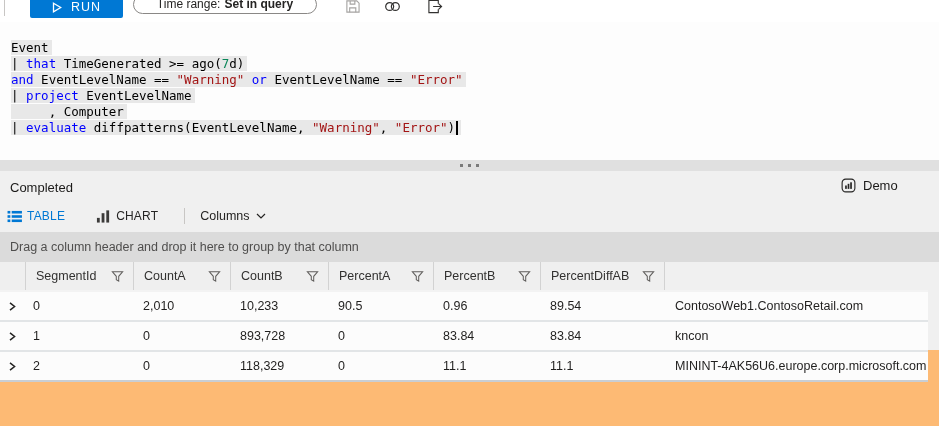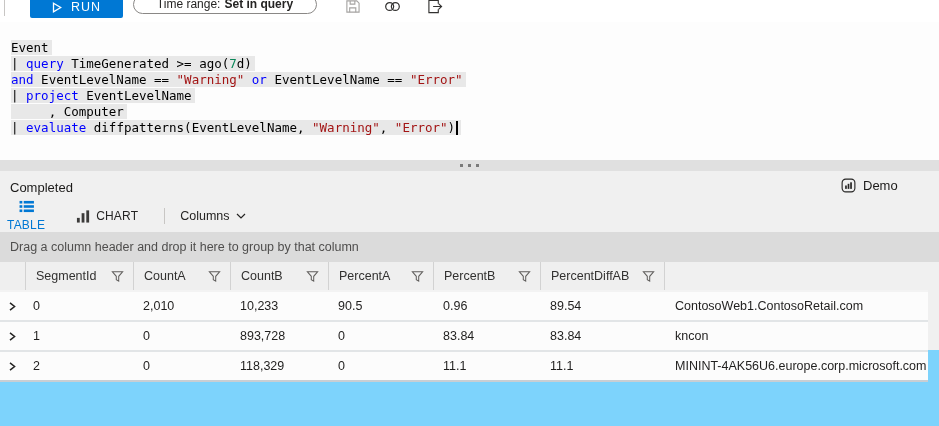--- a/index.html
+++ b/index.html
@@ -1,18 +1,18 @@
 <!DOCTYPE html>
 <html><head>
 <meta charset="utf-8">
 <style>
   * { box-sizing: border-box; margin: 0; padding: 0; }
   html,body { background:#fff; }
   .app { position:relative; width:939px; height:426px; overflow:hidden;
-         background:#7dd3fc; font-family:"Liberation Sans", sans-serif; }
+         background:#fdba74; font-family:"Liberation Sans", sans-serif; }
 
   
   .toolbar { position:absolute; left:0; top:0; width:100%; height:22px; background:#fff; }
   .tb-sep { position:absolute; left:4px; top:0; width:1px; height:16px; background:#c8c6c4; }
   .run-btn { position:absolute; left:30px; top:-4px; width:93px; height:22px;
              background:#0078d4; border:none; border-radius:2px; color:#fff;
              display:flex; align-items:center; justify-content:center; gap:9px;
              font-family:inherit; font-size:12.5px; letter-spacing:1px; cursor:pointer; }
   .time-pill { position:absolute; left:133px; top:-5px; width:184px; height:19px;
                border:1px solid #8a8886; border-radius:10px; background:#fff;
@@ -38,21 +38,21 @@
   .splitter i { width:3px; height:3px; background:#7a7a7a; display:block; }
 
   
   .results { position:absolute; left:0; top:171px; width:100%; height:179px; background:#f0f0f0; }
   .status { position:absolute; left:10px; top:9px; font-size:13px; color:#1b1a19; }
   .workspace { position:absolute; left:841px; top:7px; display:flex; align-items:center; gap:7px;
                font-size:13px; color:#1b1a19; cursor:pointer; }
 
   .tabs { position:absolute; left:7px; top:35px; height:20px; display:flex; align-items:center; }
   .tab { display:flex; align-items:center; gap:5px; font-size:12px; letter-spacing:.2px; cursor:pointer; }
-  .tab-table { color:#0078d4;flex-direction:column; }
+  .tab-table { color:#0078d4; }
   .tab-chart { color:#252423; margin-left:31px; }
   .tabsep { width:1px; height:16px; background:#c8c6c4; margin:0 15px 0 26px; }
   .columns { display:flex; align-items:center; gap:6px; font-size:12.5px; color:#252423; cursor:pointer; }
 
   .group-bar { position:absolute; left:0; top:61px; width:100%; height:30px; background:#dbdbdb;
                display:flex; align-items:center; padding-left:10px; font-size:12.5px; color:#4f4e4d; }
 
   .grid { position:absolute; left:0; top:91px; width:928px; }
   .grow { display:grid; grid-template-columns:25px 108px 97px 98px 105px 107px 125px 1fr; }
   .ghead { border-bottom:2px solid #f3f3f3; }
@@ -104,21 +104,21 @@
       <svg width="16" height="15" viewBox="0 0 16 16">
           <path d="M11.5 5 V1.5 H1.5 V14.5 H11.5 V11" fill="none" stroke="#323130" stroke-width="1.2"></path>
           <path d="M6 8 H14.5 M11.8 5 L15 8 L11.8 11" fill="none" stroke="#323130" stroke-width="1.2"></path>
         </svg>
     </span>
   </div>
 
   <div class="editor">
     <div>
         <div class="code-line"><span class="sel"><span class="tok-plain">Event</span></span></div>
-        <div class="code-line"><span class="sel"><span class="tok-plain">| </span><span class="tok-kw">query</span><span class="tok-plain"> TimeGenerated &gt;= ago(</span><span class="tok-num">7</span><span class="tok-plain">d)</span></span></div>
+        <div class="code-line"><span class="sel"><span class="tok-plain">| </span><span class="tok-kw">that</span><span class="tok-plain"> TimeGenerated &gt;= ago(</span><span class="tok-num">7</span><span class="tok-plain">d)</span></span></div>
         <div class="code-line"><span class="sel"><span class="tok-kw">and</span><span class="tok-plain"> EventLevelName == </span><span class="tok-str">"Warning"</span><span class="tok-plain"> </span><span class="tok-kw">or</span><span class="tok-plain"> EventLevelName == </span><span class="tok-str">"Error"</span></span></div>
         <div class="code-line"><span class="sel"><span class="tok-plain">| </span><span class="tok-kw">project</span><span class="tok-plain"> EventLevelName</span></span></div>
         <div class="code-line"><span class="sel"><span class="tok-plain">     , Computer</span></span></div>
         <div class="code-line"><span class="sel"><span class="tok-plain">| </span><span class="tok-kw">evaluate</span><span class="tok-plain"> diffpatterns(EventLevelName, </span><span class="tok-str">"Warning"</span><span class="tok-plain">, </span><span class="tok-str">"Error"</span><span class="tok-plain">)</span><span class="cursor"></span></span></div>
       </div>
   </div>
 
   <div class="splitter">
     <i></i>
     <i></i>

